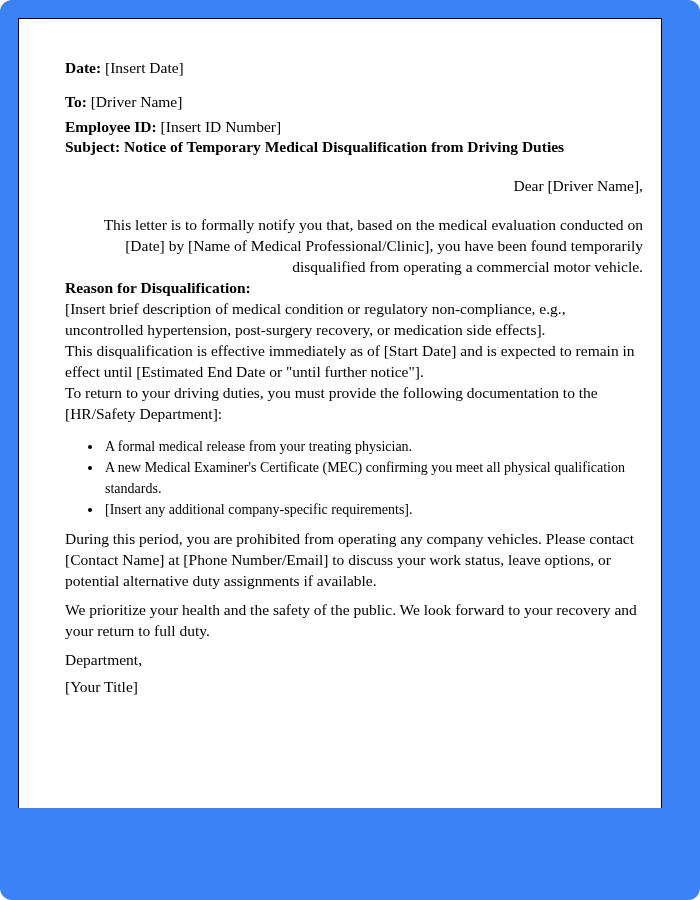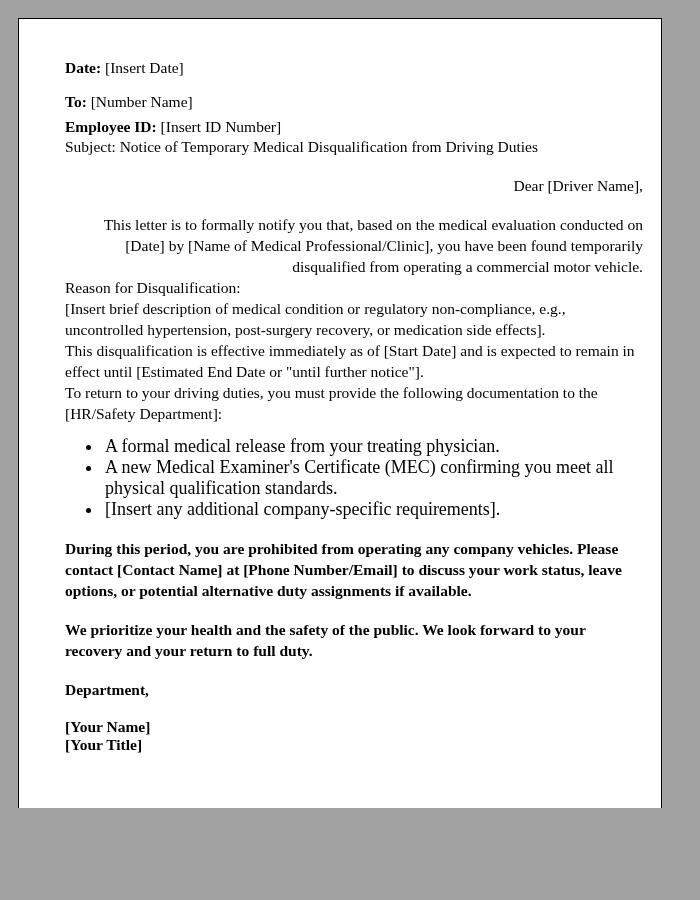--- a/index.html
+++ b/index.html
@@ -11,21 +11,22 @@
     width: 700px;
     height: 900px;
     font-family: "Liberation Serif", serif;
     color: #000000;
     overflow: hidden;
   }
   .page {
     position: relative;
     width: 700px;
     height: 900px;
-    background: #a3a3a3;
+    background: #3b82f6;
+    border-radius: 12px;
   }
   .sheet {
     position: absolute;
     left: 18px;
     top: 18px;
     width: 644px;
     height: 790px;
     border: 1px solid #000000;
     border-bottom: none;
     background: #ffffff;
@@ -50,35 +51,35 @@
   }
   .block-tight {
     margin-top: 8px;
   }
   .para {
     font-size: 15.5px;
     line-height: 21px;
     margin: 0;
   }
   .gap-lg { margin-top: 25px; }
-  .gap-md { margin-top: 18px; font-weight: bold; }
+  .gap-md { margin-top: 8px; }
   .gap-sm { margin-top: 18px; text-align: right; }
   .heading {
     font-size: 15.5px;
     line-height: 21px;
-    font-weight: normal;
+    font-weight: bold;
     margin: 0;
   }
   ul.bullets {
     margin: 12px 0 0 0;
     padding-left: 38px;
     list-style-type: disc;
   }
   ul.bullets li {
-    font-size: 18px;
+    font-size: 14px;
     line-height: 21px;
     margin: 0;
     padding-left: 2px;
   }
   .sig-line {
     font-size: 15.5px;
     line-height: 18px;
     margin: 0;
   }
 </style>
@@ -89,21 +90,21 @@
   <div class="sheet">
     <div class="content">
 
       <p class="line">
         <span class="bold">Date:</span>
         <span>[Insert Date]</span>
       </p>
 
       <p class="line block">
         <span class="bold">To:</span>
-        <span>[Number Name]</span>
+        <span>[Driver Name]</span>
       </p>
 
       <p class="line block-tight">
         <span class="bold">Employee ID:</span>
         <span>[Insert ID Number]</span>
       </p>
 
       <p class="heading gap-lg">Subject: Notice of Temporary Medical Disqualification from Driving Duties</p>
 
       <p class="para gap-sm">Dear [Driver Name],</p>
@@ -123,19 +124,18 @@
         <li>[Insert any additional company-specific requirements].</li>
       </ul>
 
       <p class="para gap-md">During this period, you are prohibited from operating any company vehicles. Please contact [Contact Name] at [Phone Number/Email] to discuss your work status, leave options, or potential alternative duty assignments if available.</p>
 
       <p class="para gap-md">We prioritize your health and the safety of the public. We look forward to your recovery and your return to full duty.</p>
 
       <p class="para gap-md">Department,</p>
 
       <div class="gap-md">
-        <p class="sig-line">[Your Name]</p>
         <p class="sig-line">[Your Title]</p>
       </div>
 
     </div>
   </div>
 </div>
 
 </body></html>

